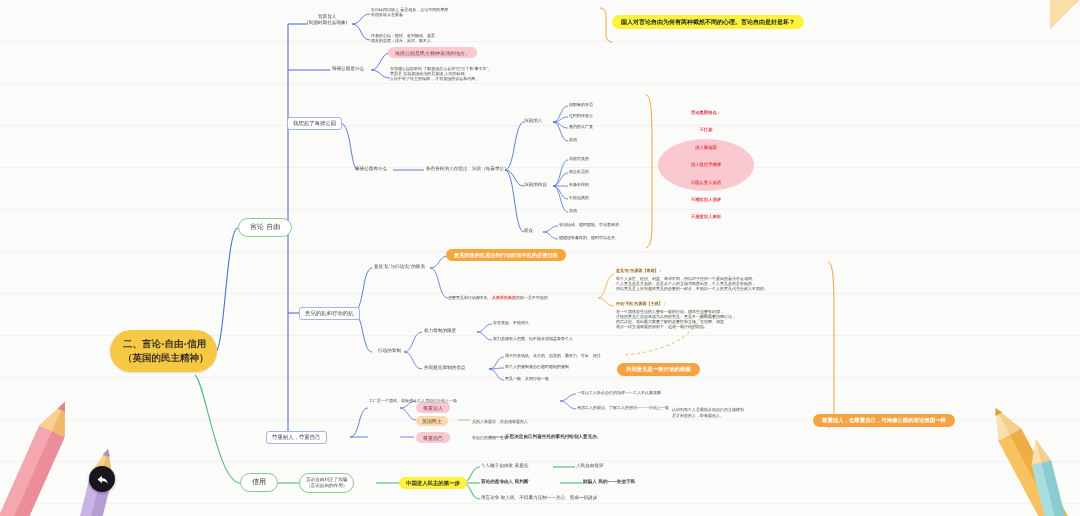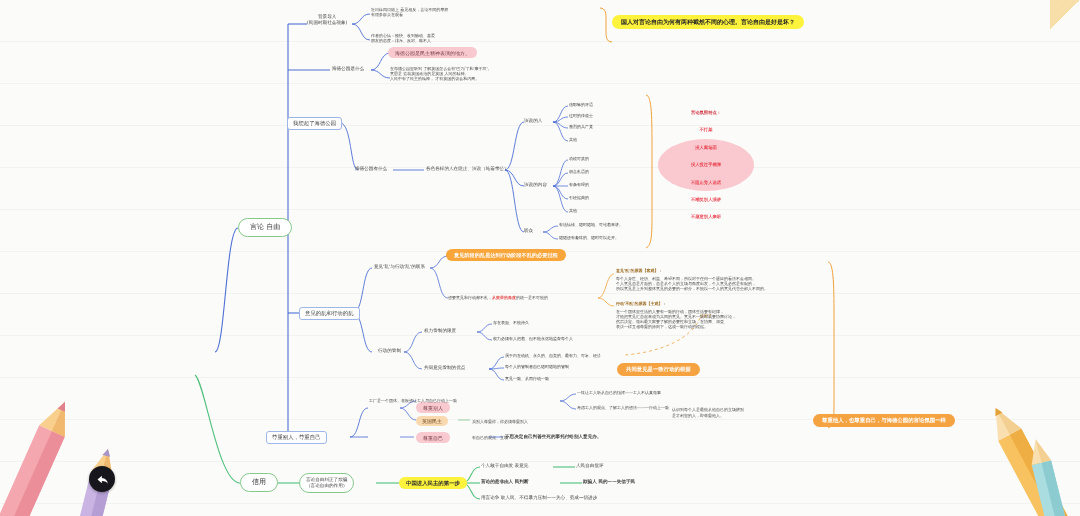--- a/index.html
+++ b/index.html
@@ -258,20 +258,22 @@
       <path d="M600 8 C606 8 606 14 606 20 L606 30 C606 36 606 42 612 42"></path>
       <path d="M646 95 C652 95 652 120 652 150 L652 210 C652 235 652 245 646 248"></path>
       <path d="M828 262 C834 262 834 290 834 320 L834 400 C834 420 834 425 828 428"></path>
     </g>
 
     <g fill="none" stroke="#f0a23a" stroke-width=".8" stroke-dasharray="3 3">
       <path d="M700 318 C690 340 660 352 625 355"></path>
     </g>
   </svg>
 
+  <div class="node root" style="left:110px; top:330px; width:107px;">二、言论·自由·信用
+（英国的民主精神）</div>
 
   <div class="node pill-green" style="left:238px; top:218px;">言论 自由</div>
   <div class="node pill-green" style="left:240px; top:473px;">信用</div>
 
   <div class="node t45" style="left:307px; top:14px; text-align:center; line-height:1.35;">背景导入
 (民国时期社会现象)</div>
   <div class="node t4 note" style="left:371px; top:7px;">近日棒四周陆上 看见相反，言论不同的摩擦
 有很多群众在观看</div>
   <div class="node t4 note" style="left:371px; top:33px;">作者的心情：愉快、收到触动、喜爱
 朋友的态度：排斥、反对、瞧不人</div>

